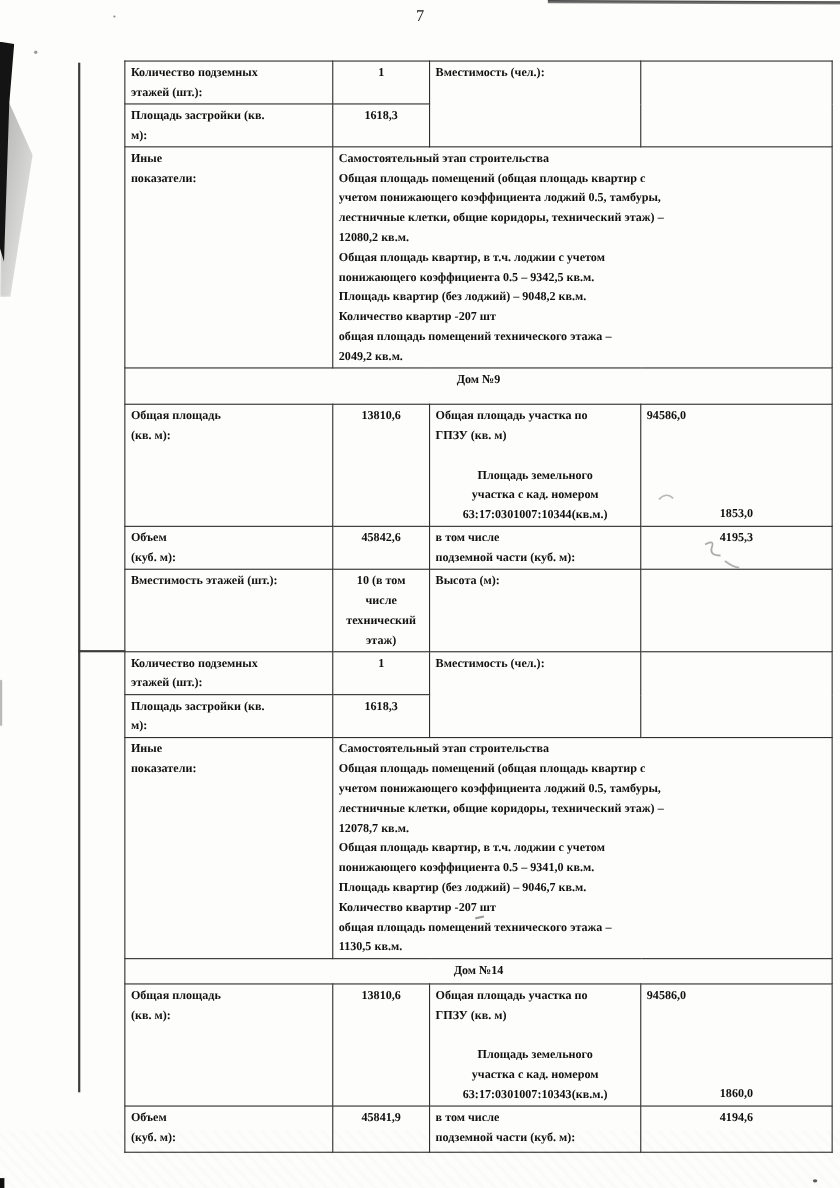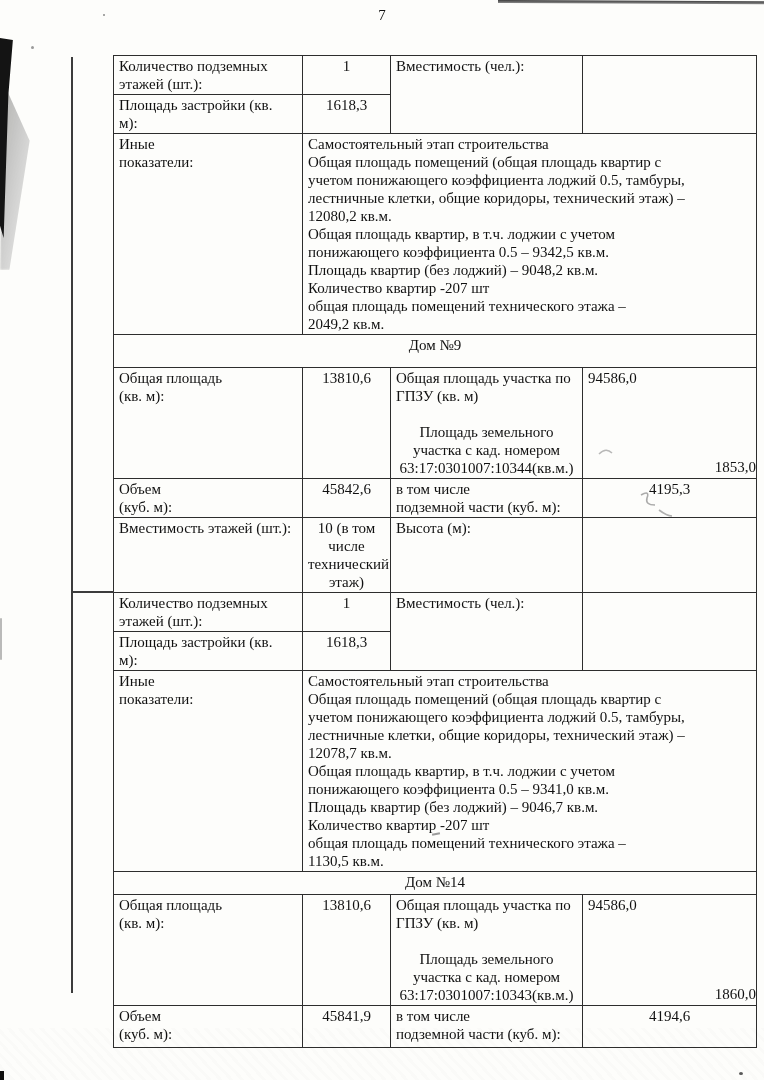--- a/index.html
+++ b/index.html
@@ -14,28 +14,28 @@
     font-size:15px;line-height:18px;
   }
   table.doc{
     position:absolute;left:113px;top:55px;width:643px;
     border-collapse:collapse;table-layout:fixed;
   }
   table.doc td{
     border:1.5px solid #2d2d2d;
     vertical-align:top;
     padding:1px 5px;
-    font-size:15px;line-height:18px;
+    font-size:11px;line-height:18px;font-weight:bold;
   }
   .pre{white-space:pre-line;}
   .val{text-align:center;}
   .hdr{text-align:center;}
   .split{position:relative;}
   .split .top-val{display:block;text-align:left;}
-  .split .bottom-val{position:absolute;bottom:2px;left:0;right:0;text-align:right;}
+  .split .bottom-val{position:absolute;bottom:2px;left:0;right:0;text-align:center;}
   .p2{margin-top:18px;text-align:center;}
 
   
   .artifact{position:absolute;pointer-events:none;}
   .edge-line-top{
     left:498px;top:0;width:266px;height:3px;
     background:linear-gradient(to bottom,#3f3f3f,#8a8a8a);
     transform:rotate(0.25deg);transform-origin:left top;
   }
   .blob-black{

